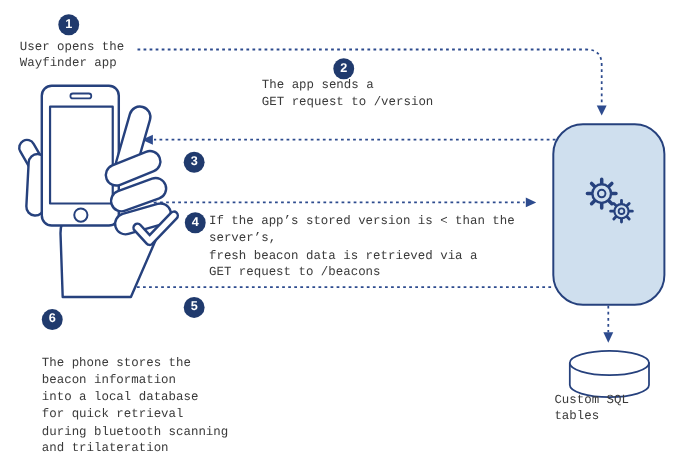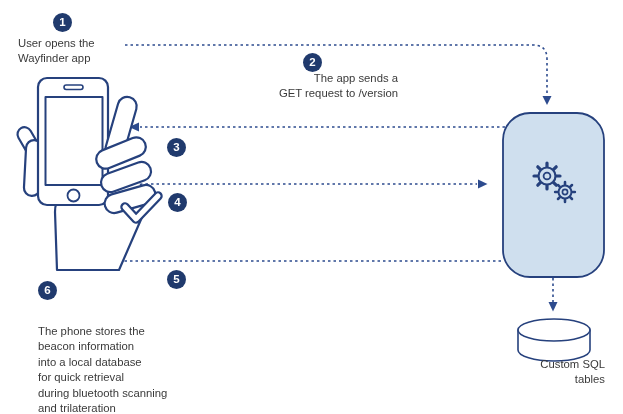--- a/index.html
+++ b/index.html
@@ -4,22 +4,23 @@
 <style>
   html,body{margin:0;padding:0;background:#ffffff;}
   #stage{
     position:relative;width:623px;height:414px;background:#ffffff;overflow:hidden;
     font-family:"Liberation Sans", sans-serif;color:#3a3a3a;
   }
   #art{position:absolute;left:0;top:0;width:623px;height:414px;}
   .txt{
     position:absolute;font-size:11.3px;line-height:15.4px;color:#3a3a3a;
     white-space:pre-line;
+    font-family:Liberation Mono, monospace;
   }
-  .center{text-align:right;}
+  .center{text-align:left;}
   .badge{
     position:absolute;width:19px;height:19px;border-radius:50%;
     background:#203a6d;color:#ffffff;font-weight:bold;font-size:11.5px;
     line-height:19px;text-align:center;
   }
 </style>
 </head>
 <body>
 
 <div id="stage">
@@ -95,20 +96,23 @@
   <div class="badge" style="left:303px;top:53px">2</div>
   <div class="badge" style="left:167px;top:138px">3</div>
   <div class="badge" style="left:168px;top:193px">4</div>
   <div class="badge" style="left:167px;top:270px">5</div>
   <div class="badge" style="left:38px;top:281px">6</div>
 
   <div class="txt" style="left:18px;top:36px;width:115px">User opens the
 Wayfinder app</div>
   <div class="txt center" style="left:238px;top:71px;width:160px">The app sends a
 GET request to /version</div>
+  <div class="txt" style="left:190px;top:195px;width:290px">If the app’s stored version is &lt; than the server’s,
+fresh beacon data is retrieved via a
+GET request to /beacons</div>
   <div class="txt" style="left:38px;top:324px;width:170px">The phone stores the
 beacon information
 into a local database
 for quick retrieval
 during bluetooth scanning
 and trilateration</div>
 
   <div class="txt center" style="left:504px;top:357px;width:101px">Custom SQL
 tables</div>
 </div>

